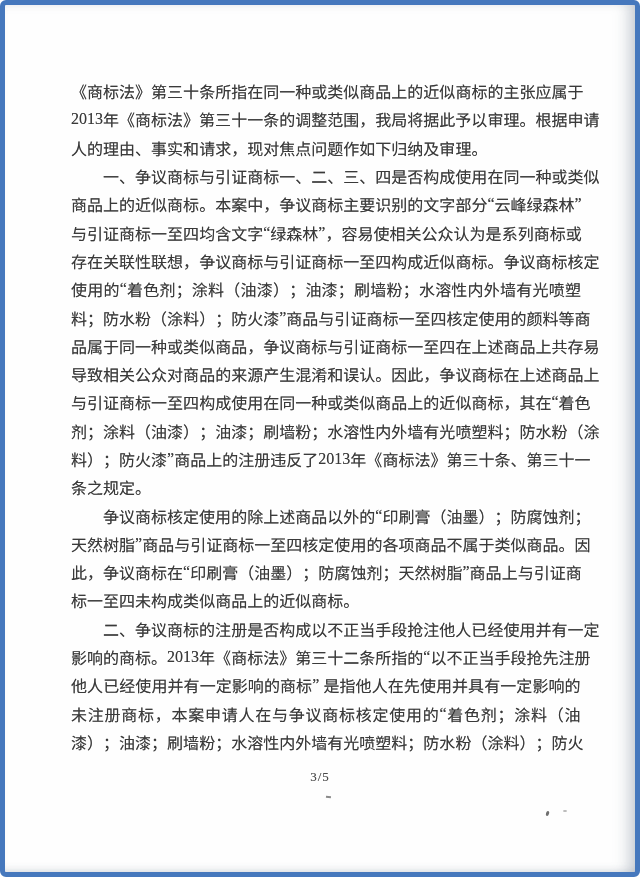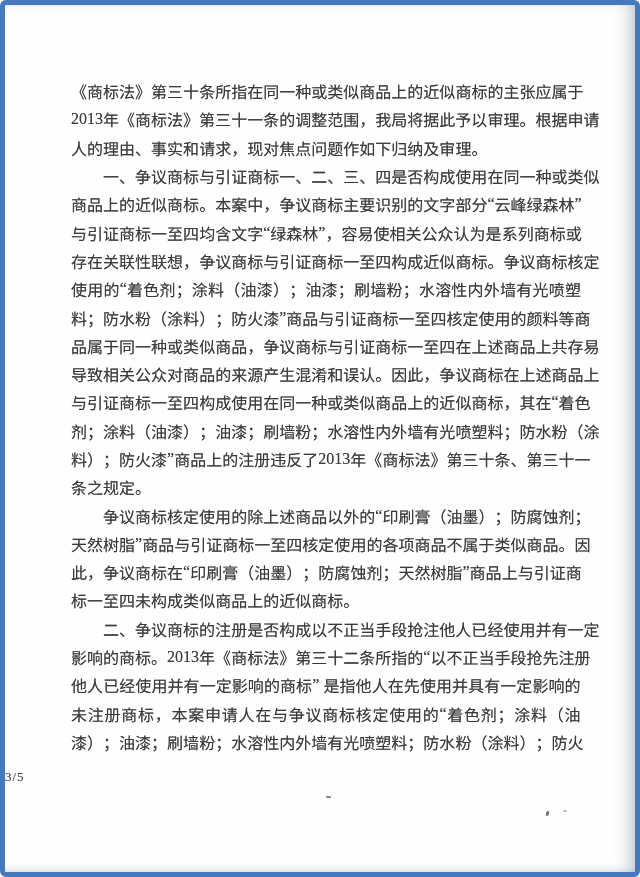--- a/index.html
+++ b/index.html
@@ -44,21 +44,21 @@
     white-space: pre;
   }
   .line.justify { justify-content: space-between; }
   .line.left    { justify-content: flex-start; }
   .line.indent  { padding-left: 32px; }
   .page-number {
     position: absolute;
     left: 0;
     right: 0;
     top: 764px;
-    text-align: left;
+    text-align: center;
     font-size: 13px;
     letter-spacing: 1px;
     color: #4a4a4a;
     text-shadow: 0 0 0.5px rgba(70,70,70,0.5);
   }
   .pn-dash {
     position: absolute;
     left: 321px;
     top: 791px;
     width: 5px;

